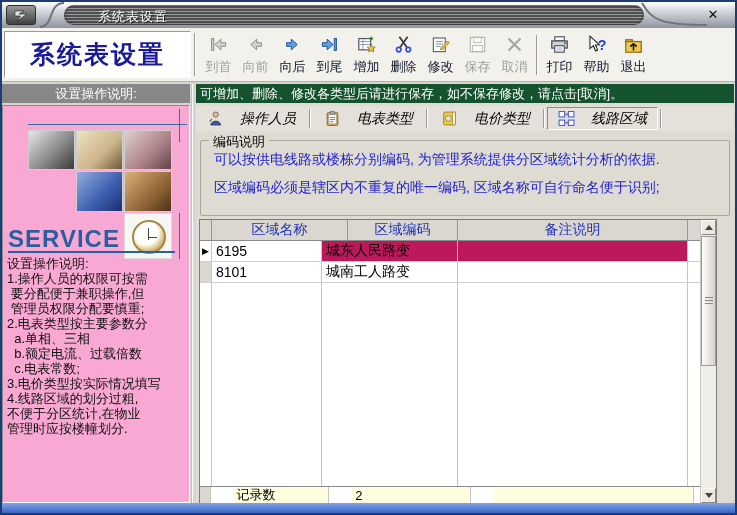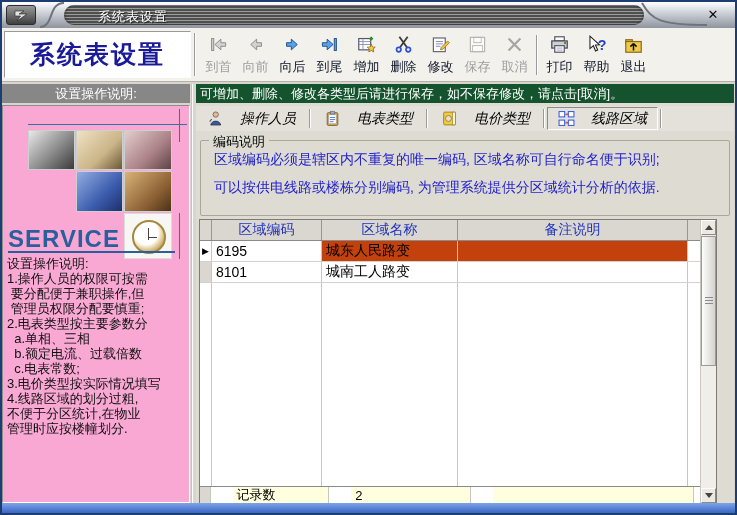--- a/index.html
+++ b/index.html
@@ -108,21 +108,21 @@
   .col-note { width:230px; padding-left:4px; }
   .col-rest { flex:1; border-right:none; }
   .g-header { height:21px; border-bottom:1px solid #8a8a8a; }
   .g-header .g-cell { background:#dad7d0; color:#2233bb; font-size:14px;
     justify-content:center; padding-left:0; border-right:1px solid #9a9792; }
   .g-datarow { height:21px; border-bottom:1px solid #d4d1cb; font-size:14px; }
   .g-datarow .col-gutter { background:#dad7d0; justify-content:center; }
   .g-datarow .marker { display:none; font-size:9px; color:#000; }
   .g-datarow.current .col-gutter { background:#fff; }
   .g-datarow.current .marker { display:block; }
-  .g-datarow.current .col-name, .g-datarow.current .col-note { background:#c2410c; }
+  .g-datarow.current .col-name, .g-datarow.current .col-note { background:#be185d; }
   .g-filler { flex:1; }
   .g-filler .g-cell { height:100%; }
   .g-footer { height:17px; border-top:1px solid #8a8a8a; font-size:13px;gap:22px; }
   .g-footer .g-cell { background:#ffffdf; }
   .g-footer .col-gutter { background:#dad7d0; }
 
   .scrollbar { position:absolute; right:0; top:0; bottom:0; width:16px;
     background:#f0eee9; border-left:1px solid #c9c6c0; }
   .sb-btn { position:absolute; left:0; width:15px; height:15px; background:#ece9e2;
     border:1px solid; border-color:#fdfdfd #8a8a8a #8a8a8a #fdfdfd;
@@ -352,30 +352,30 @@
       <path d="M6.8 4h2.2M8.2 3.2l.9.8-.9.8" fill="none" stroke="#d03030" stroke-width="0.9"></path>
       <path d="M6.8 12h2.2M8.2 11.2l.9.8-.9.8" fill="none" stroke="#d03030" stroke-width="0.9"></path>
       </svg>
     <span>线路区域</span>
   </div>
   <div class="tab-sep"></div>
 </div>
 
 <div class="groupbox">
   <div class="gb-label">编码说明</div>
+  <div class="gb-line">可以按供电线路或楼栋分别编码, 为管理系统提供分区域统计分析的依据.</div>
   <div class="gb-line">区域编码必须是辖区内不重复的唯一编码, 区域名称可自行命名便于识别;</div>
-  <div class="gb-line">可以按供电线路或楼栋分别编码, 为管理系统提供分区域统计分析的依据.</div>
 </div>
 
 <div class="grid">
 
   <div class="g-row g-header">
     <div class="g-cell col-gutter"></div>
+    <div class="g-cell col-name">区域名称</div>
     <div class="g-cell col-code">区域编码</div>
-    <div class="g-cell col-name">区域名称</div>
     <div class="g-cell col-note">备注说明</div>
     <div class="g-cell col-rest"></div>
   </div>
 
   <div class="g-row g-datarow current">
     <div class="g-cell col-gutter">
       <span class="marker">▶</span>
     </div>
     <div class="g-cell col-code">6195</div>
     <div class="g-cell col-name">城东人民路变</div>

